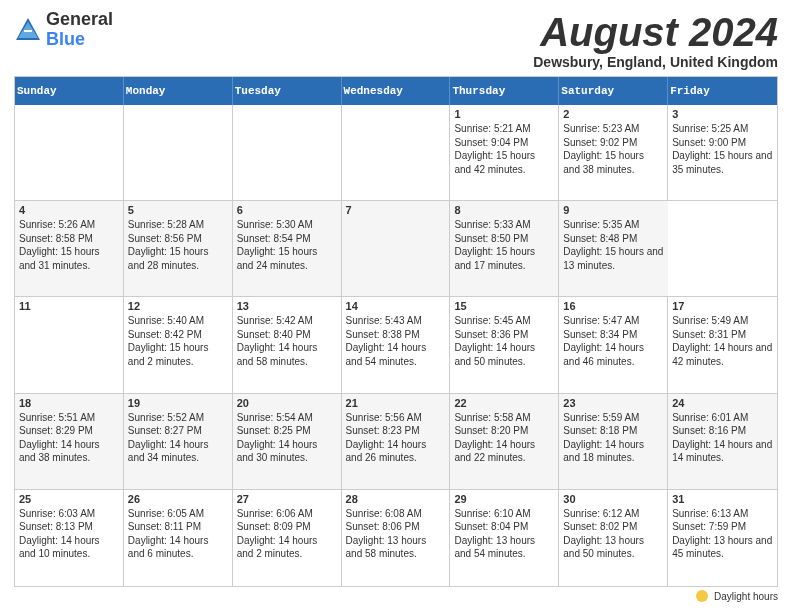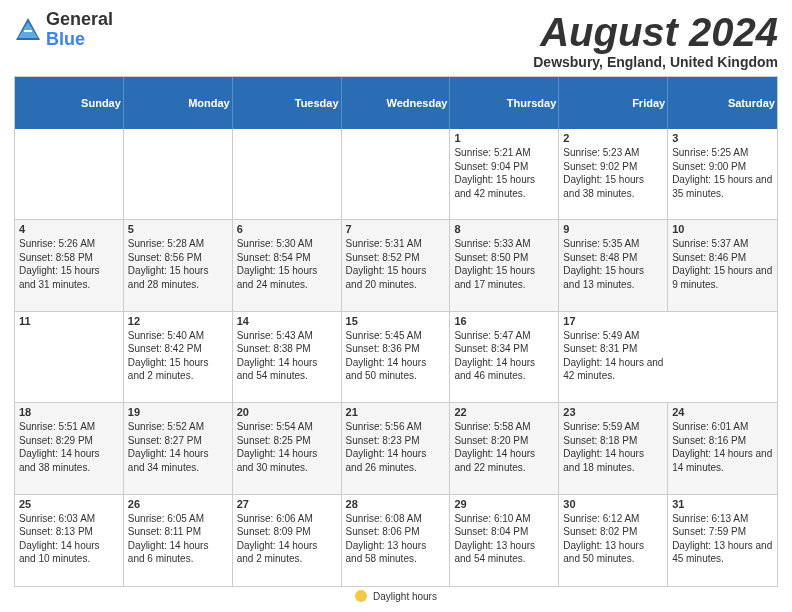--- a/index.html
+++ b/index.html
@@ -62,23 +62,24 @@
     }
     .cal-header {
       display: grid;
       grid-template-columns: repeat(7, 1fr);
       background: #2a6db5;
     }
     .cal-header-cell {
       color: #fff;
       font-size: 11px;
       font-weight: bold;
-      text-align: right;
-      padding: 20px 2px;
+      text-align: left;
+      padding: 8px 2px;
       border-right: 1px solid #5590c8;
+      font-family: Liberation Mono, monospace;
     }
     .cal-header-cell:last-child { border-right: none; }
     .cal-body {
       flex: 1;
       display: grid;
       grid-template-rows: repeat(5, 1fr);
     }
     .cal-row {
       display: grid;
       grid-template-columns: repeat(7, 1fr);
@@ -103,21 +104,21 @@
       display: block;
     }
     .cell-info {
       font-size: 10px;
       line-height: 1.35;
       color: #333;
     }
     .footer-bar {
       display: flex;
       align-items: center;
-      justify-content: center;
+      justify-content: flex-end;
       gap: 6px;
       padding-top: 3px;
     }
     .legend-sun {
       width: 12px; height: 12px;
       background: #f5c842;
       border-radius: 50%;
       display: inline-block;
     }
     .legend-label { font-size: 10px; color: #333; }
@@ -144,22 +145,22 @@
     </div>
   </div>
 
   <div class="calendar">
     <div class="cal-header">
     <div class="cal-header-cell">Sunday</div>
         <div class="cal-header-cell">Monday</div>
         <div class="cal-header-cell">Tuesday</div>
         <div class="cal-header-cell">Wednesday</div>
         <div class="cal-header-cell">Thursday</div>
+        <div class="cal-header-cell">Saturday</div>
         <div class="cal-header-cell">Friday</div>
-        <div class="cal-header-cell">Saturday</div>
       </div>
     <div class="cal-body">
     <div class="cal-row">
           <div class="cal-cell"></div>
           <div class="cal-cell"></div>
           <div class="cal-cell"></div>
           <div class="cal-cell"></div>
           <div class="cal-cell">
             <span class="day-num">1</span>
             <div class="cell-info">Sunrise: 5:21 AM
@@ -199,57 +200,53 @@
           </div>
           <div class="cal-cell alt-bg">
             <span class="day-num">6</span>
             <div class="cell-info">Sunrise: 5:30 AM
 Sunset: 8:54 PM
 Daylight: 15 hours
 and 24 minutes.</div>
           </div>
           <div class="cal-cell alt-bg">
             <span class="day-num">7</span>
-            <div class="cell-info">Sunrise: 5:31 AM
-Sunset: 8:52 PM
-Daylight: 15 hours
-and 20 minutes.</div>
           </div>
           <div class="cal-cell alt-bg">
             <span class="day-num">8</span>
             <div class="cell-info">Sunrise: 5:33 AM
 Sunset: 8:50 PM
 Daylight: 15 hours
 and 17 minutes.</div>
           </div>
           <div class="cal-cell alt-bg">
             <span class="day-num">9</span>
             <div class="cell-info">Sunrise: 5:35 AM
 Sunset: 8:48 PM
 Daylight: 15 hours
 and 13 minutes.</div>
           </div>
-          <div class="cal-cell alt-bg">
-            <span class="day-num">10</span>
-            <div class="cell-info">Sunrise: 5:37 AM
-Sunset: 8:46 PM
-Daylight: 15 hours
-and 9 minutes.</div>
-          </div>
         </div>
         <div class="cal-row">
           <div class="cal-cell">
             <span class="day-num">11</span>
           </div>
           <div class="cal-cell">
             <span class="day-num">12</span>
             <div class="cell-info">Sunrise: 5:40 AM
 Sunset: 8:42 PM
 Daylight: 15 hours
 and 2 minutes.</div>
+          </div>
+          <div class="cal-cell">
+            <span class="day-num">13</span>
+            <div class="cell-info">Sunrise: 5:42 AM
+Sunset: 8:40 PM
+Daylight: 14 hours
+and 58 minutes.</div>
           </div>
           <div class="cal-cell">
             <span class="day-num">14</span>
             <div class="cell-info">Sunrise: 5:43 AM
 Sunset: 8:38 PM
 Daylight: 14 hours
 and 54 minutes.</div>
           </div>
           <div class="cal-cell">
             <span class="day-num">15</span>

